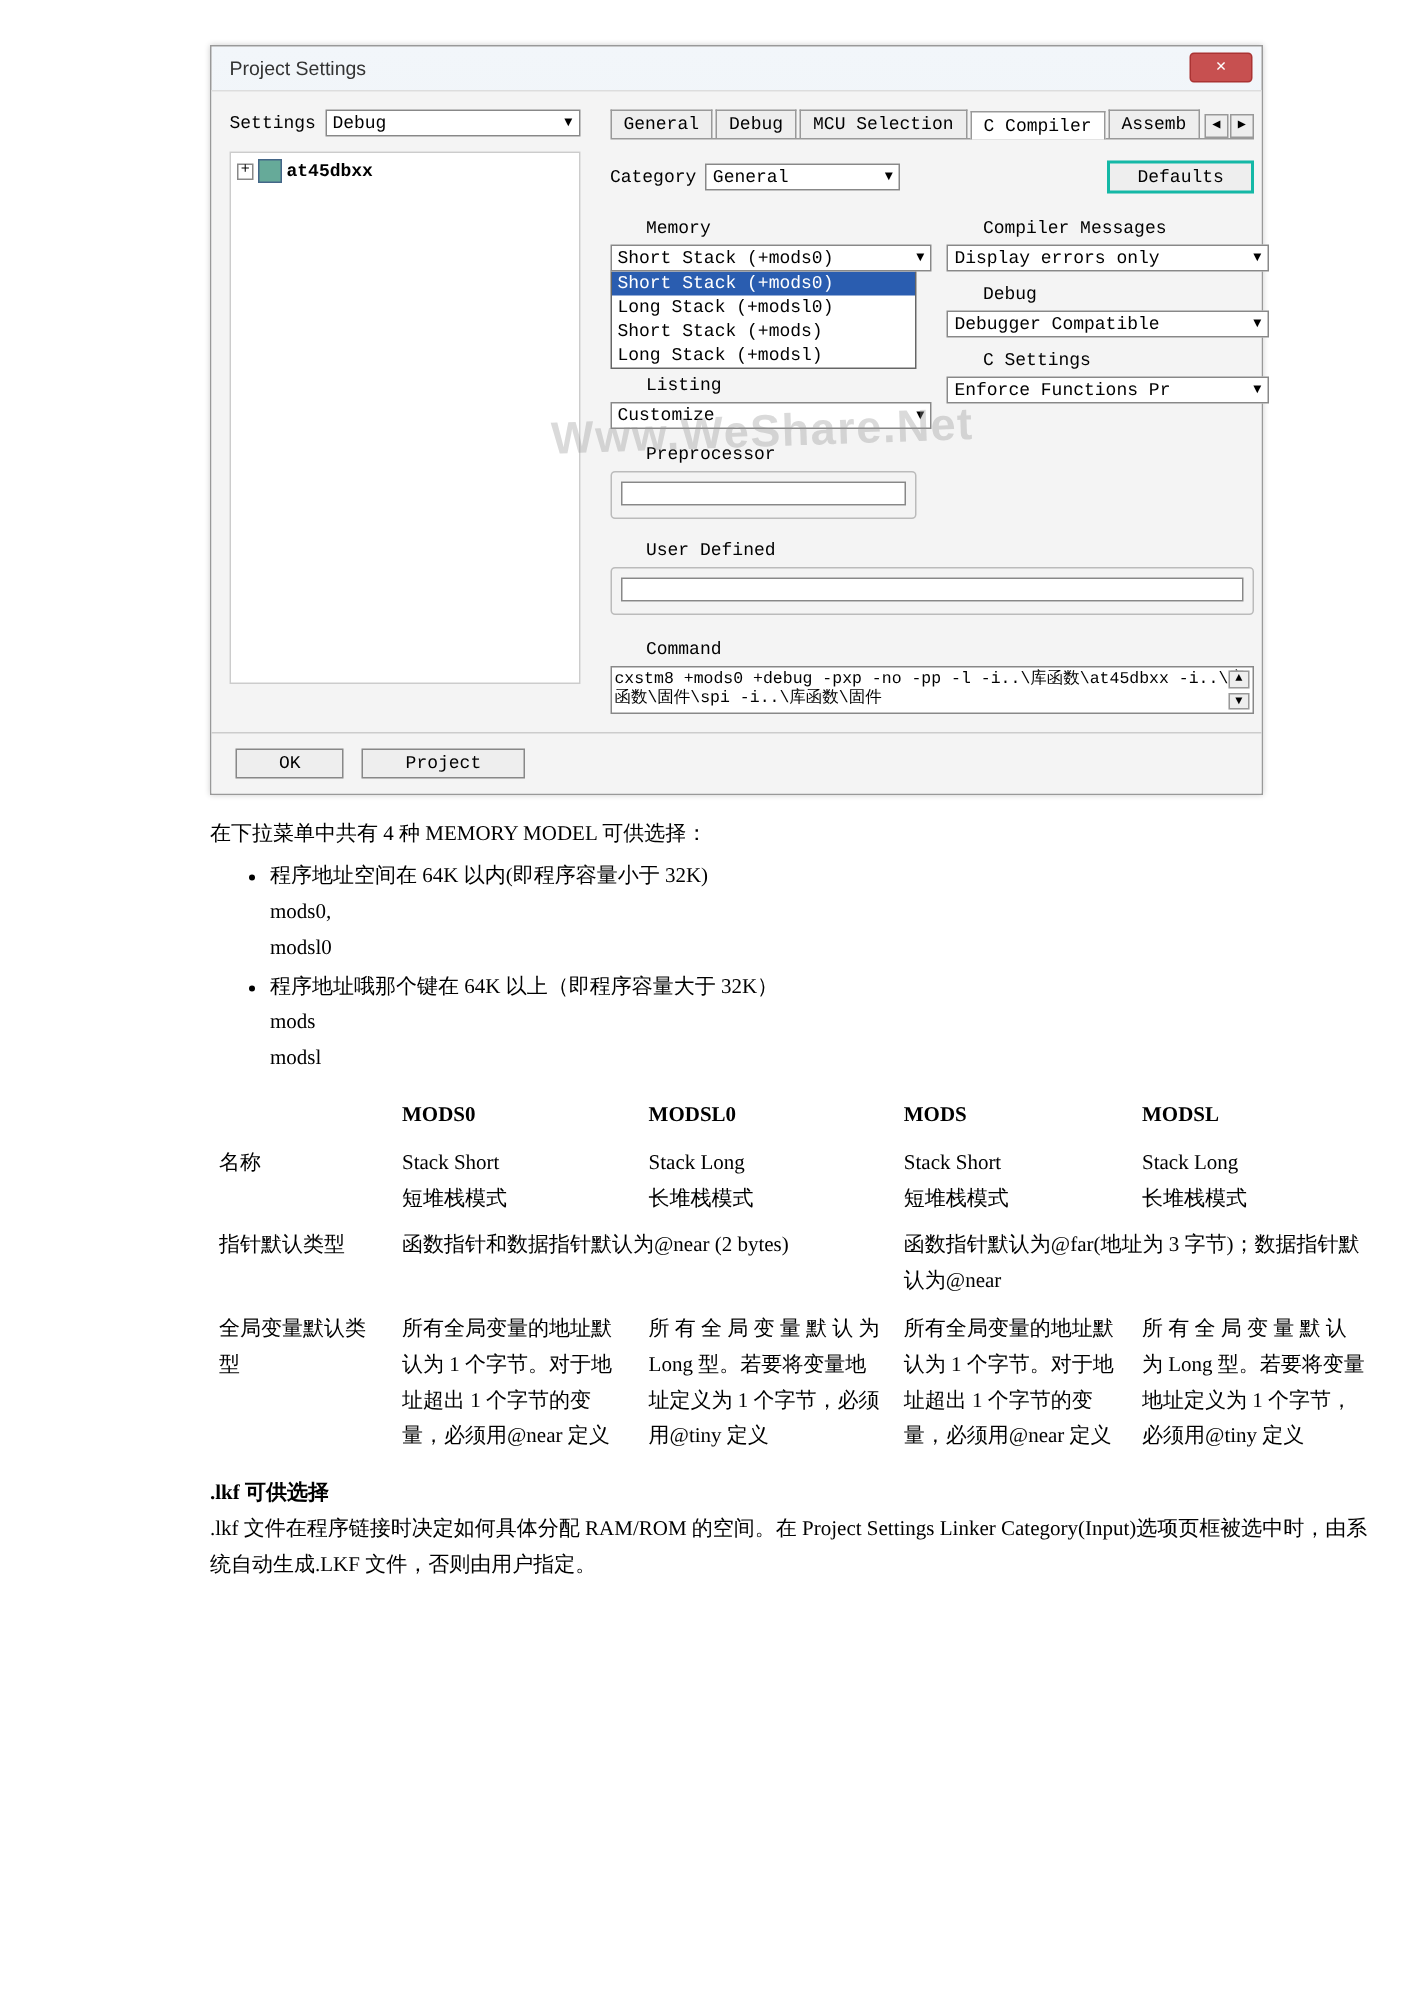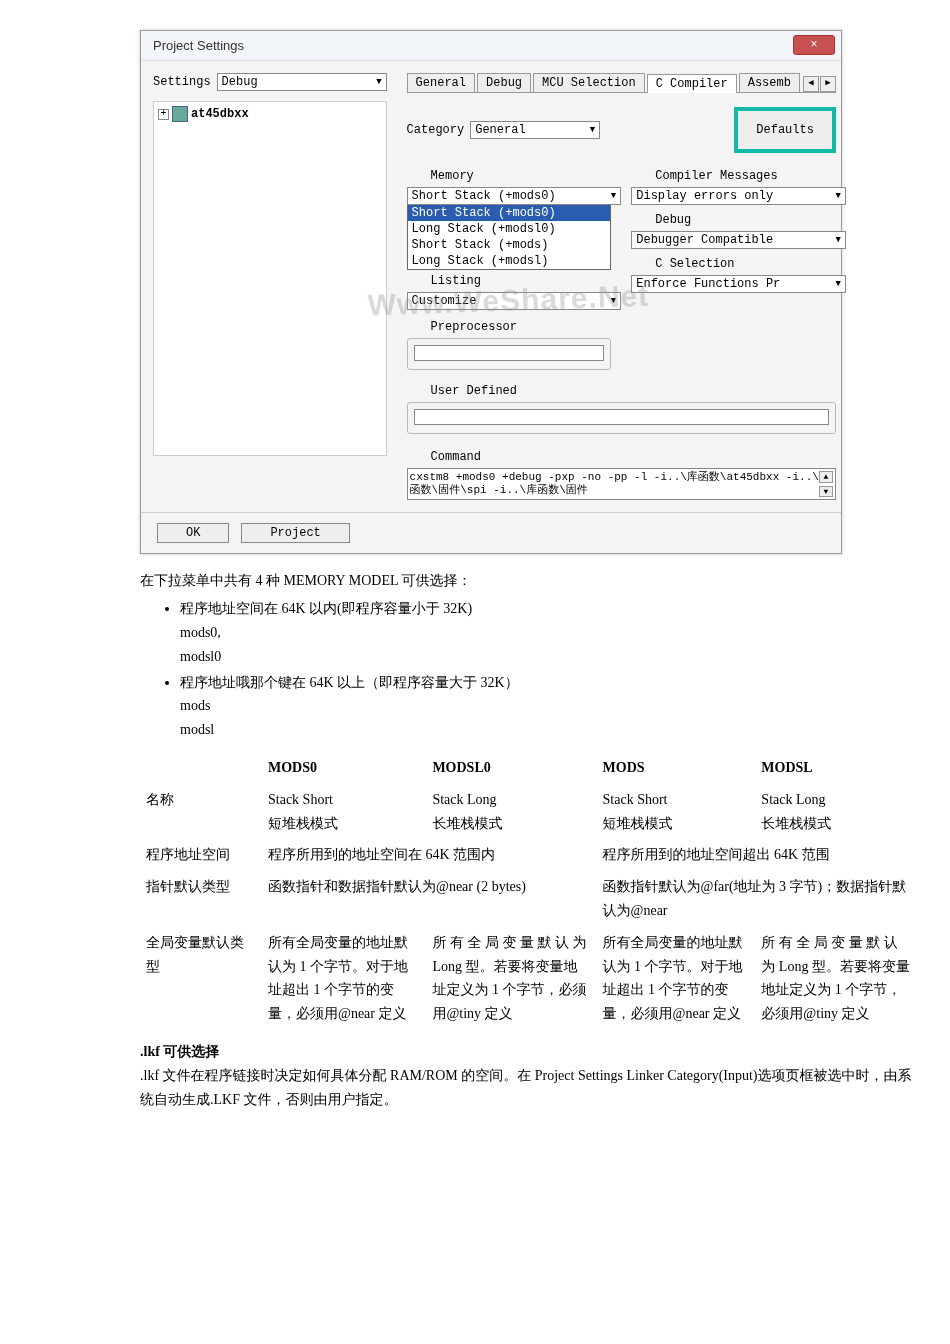--- a/index.html
+++ b/index.html
@@ -119,23 +119,23 @@
     font-size: 9px;
     background: #eee;
     margin-left: 1px;
   }
   .category-row {
     display: flex; align-items: center;
     margin-top: 14px; margin-bottom: 16px;
   }
   .defaults-btn {
     margin-left: auto;
-    border: 4px solid #14b8a6;
+    border: 2px solid #14b8a6;
     background: #eee;
-    padding: 12px 18px;
+    padding: 2px 18px;
   }
   .section-label { margin-bottom: 4px; padding-left: 24px; }
   .two-col {
     display: flex; gap: 20px;
   }
   .col { flex: 1; }
   .dropdown-open {
     border: 1px solid #666;
     background: #fff;
     font-size: 12px;
@@ -307,21 +307,21 @@
             <div class="section-label">Compiler Messages</div>
             <div class="combo" style="width:100%">
               <span>Display errors only</span>
               <span class="arrow">▼</span>
             </div>
             <div class="section-label" style="margin-top:8px">Debug</div>
             <div class="combo" style="width:100%">
               <span>Debugger Compatible</span>
               <span class="arrow">▼</span>
             </div>
-            <div class="section-label" style="margin-top:8px">C Selection</div>
+            <div class="section-label" style="margin-top:8px">C Settings</div>
             <div class="combo" style="width:100%">
               <span>Enforce Functions Pr</span>
               <span class="arrow">▼</span>
             </div>
           </div>
         </div>
 
         <div class="section-label" style="margin-top:14px">User Defined</div>
         <div class="group-box">
           <div class="text-box"></div>
@@ -373,25 +373,20 @@
         <td style="white-space:pre-line">Stack Short
 短堆栈模式</td>
         <td style="white-space:pre-line">Stack Long
 长堆栈模式</td>
         <td style="white-space:pre-line">Stack Short
 短堆栈模式</td>
         <td style="white-space:pre-line">Stack Long
 长堆栈模式</td>
       </tr>
       <tr>
-        <td class="rowlabel">程序地址空间</td>
-        <td colspan="2">程序所用到的地址空间在 64K 范围内</td>
-        <td colspan="2">程序所用到的地址空间超出 64K 范围</td>
-      </tr>
-      <tr>
         <td class="rowlabel">指针默认类型</td>
         <td colspan="2">函数指针和数据指针默认为@near (2 bytes)</td>
         <td colspan="2">函数指针默认为@far(地址为 3 字节)；数据指针默认为@near</td>
       </tr>
       <tr>
         <td class="rowlabel">全局变量默认类型</td>
         <td>所有全局变量的地址默认为 1 个字节。对于地址超出 1 个字节的变量，必须用@near 定义</td>
         <td>所 有 全 局 变 量 默 认 为 Long 型。若要将变量地址定义为 1 个字节，必须用@tiny 定义</td>
         <td>所有全局变量的地址默认为 1 个字节。对于地址超出 1 个字节的变量，必须用@near 定义</td>
         <td>所 有 全 局 变 量 默 认 为 Long 型。若要将变量地址定义为 1 个字节，必须用@tiny 定义</td>

